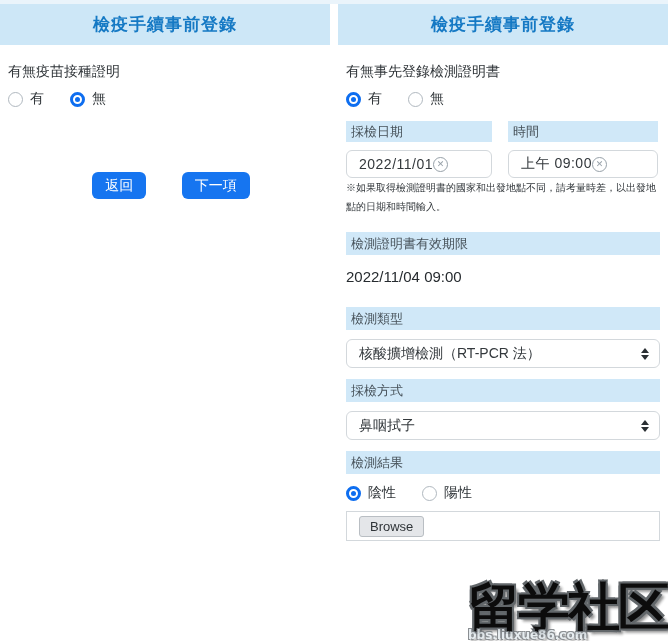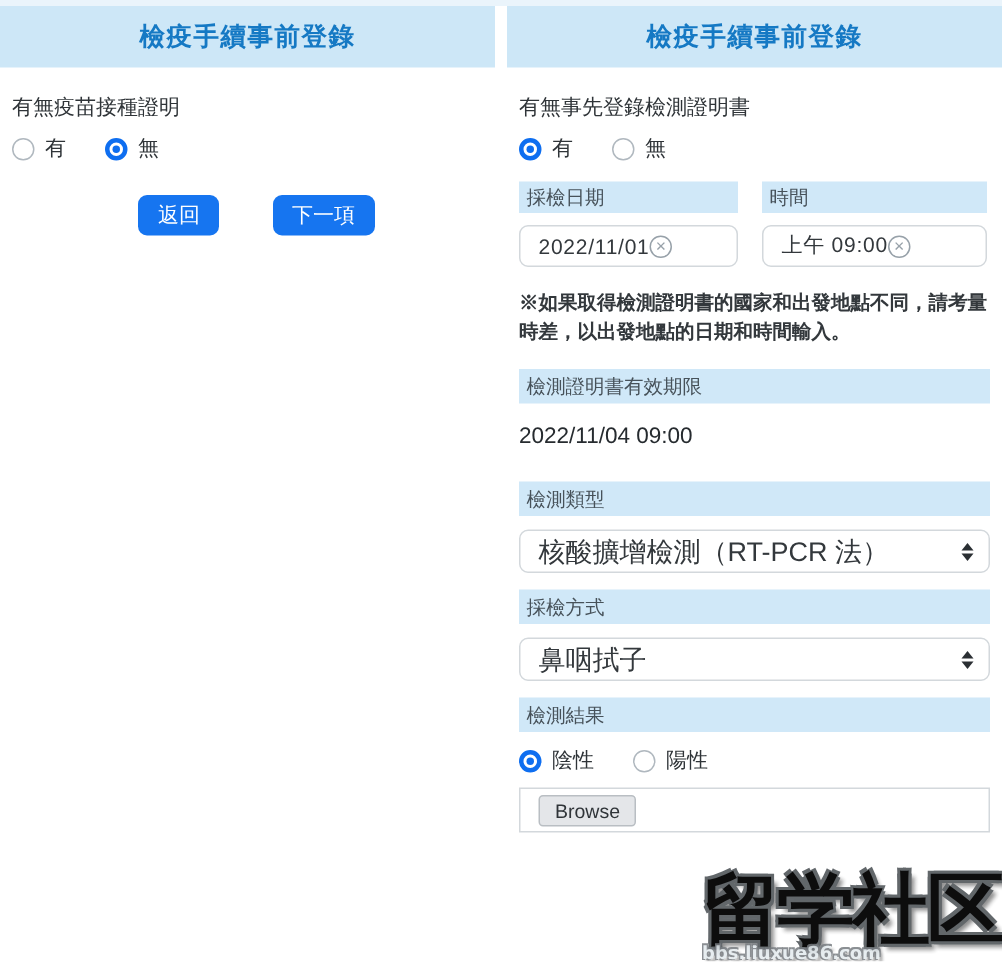--- a/index.html
+++ b/index.html
@@ -28,24 +28,24 @@
     flex:0 0 auto;
   }
   .radio.selected{ border:3px solid #0e6ef0; }
   .radio-dot{ width:5px; height:5px; border-radius:50%; background:#0e6ef0; }
   .radio-text{ font-size:14px; color:#2f3438; }
   .btn-row{ margin-top:22px; display:flex; justify-content:space-between; }
   .btn-row .spacer-l{ width:49px; }
   .btn-row .spacer-r{ width:37px; }
   .btn{
     background:#1675f0; color:#fff; border:none; border-radius:6px;
-    height:27px; padding:0 13px; font-size:14px; font-family:inherit; cursor:pointer;
+    height:27px; padding:0 13px; font-size:14px; font-family:inherit; cursor:pointer;margin-top:42px;
   }
   .legal{ margin-top:11px; font-size:13px; line-height:19px; color:#33383c; }
-  .note{ margin-top:14px; font-size:13px; line-height:19px; color:#33383c;font-weight:bold; }
+  .note{ font-size:10px; line-height:19px; color:#33383c; }
   .bar{
     background:#d0e8f8; color:#47525a; font-size:13px;
     display:flex; align-items:center; padding:0 5px; height:23px;
   }
   .bar.half{ height:21px; }
   .two-col{ margin-top:13px; display:flex; gap:16px; }
   .col-date{ width:146px; }
   .col-time{ width:150px; }
   .text-input{
     margin-top:8px; height:28px; border:1px solid #d3d8dc; border-radius:6px; background:#fff;
@@ -58,21 +58,21 @@
     display:inline-flex; align-items:center; justify-content:center;
   }
   .value-line{ margin-top:13px; font-size:15px; color:#262b2f; }
   .mt16{ margin-top:16px; } .mt22{ margin-top:22px; } .mt11{ margin-top:11px; }
   .mt10{ margin-top:10px; } .mt9{ margin-top:9px; }
   .select-box{
     margin-top:9px; height:29px; border:1px solid #d3d8dc; border-radius:6px; background:#fff;
     display:flex; align-items:center; justify-content:space-between; padding:0 10px 0 12px;
     cursor:pointer;
   }
-  .select-box .val{ font-size:18px; color:#33383c; }
+  .select-box .val{ font-size:14px; color:#33383c; }
   .sel-arrows{ display:flex; flex-direction:column; gap:2px; }
   .tri-up{ width:0; height:0; border-left:4px solid transparent; border-right:4px solid transparent; border-bottom:5px solid #2a2f33; }
   .tri-down{ width:0; height:0; border-left:4px solid transparent; border-right:4px solid transparent; border-top:5px solid #2a2f33; }
   .file-box{
     margin-top:9px; height:30px; border:1px solid #d3d8dc; background:#fff;
     display:flex; align-items:center; justify-content:space-between; padding:0 8px 0 12px;
   }
   .browse-btn{
     background:#e4e6e9; border:1px solid #b9bec3; border-radius:3px; color:#2f3438;
     font-size:13px; font-family:inherit; padding:2px 10px; cursor:pointer;

